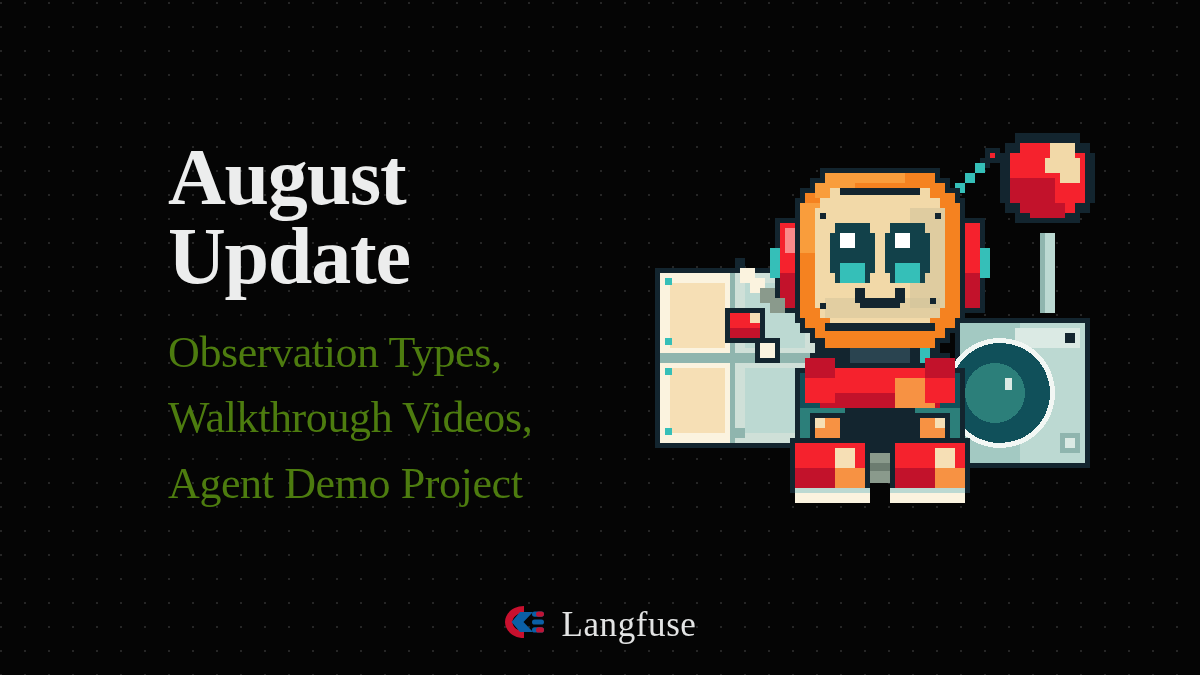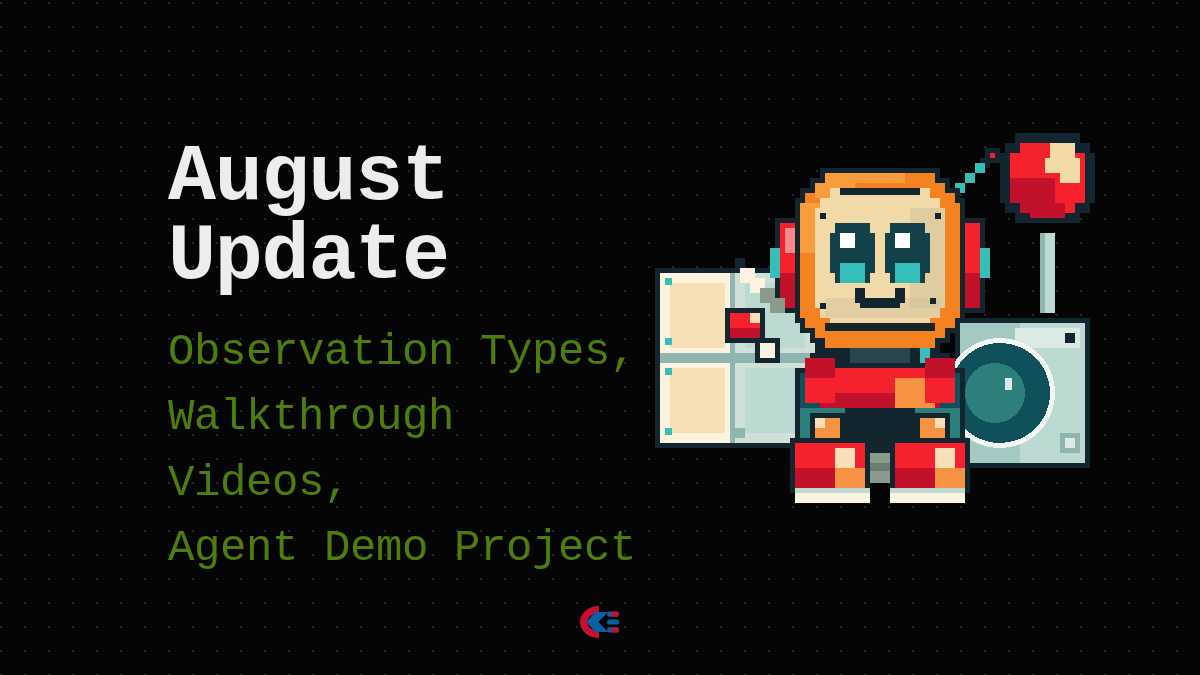--- a/index.html
+++ b/index.html
@@ -7,21 +7,21 @@
     margin: 0;
     padding: 0;
     background: #050505;
   }
   #stage {
     position: relative;
     width: 1200px;
     height: 675px;
     overflow: hidden;
     background-color: #050505;
-    font-family: Liberation Mono, monospace;
+    font-family: Liberation Serif, serif;
   }
   
   #dot-grid {
     position: absolute;
     inset: 0;
     background-image: radial-gradient(circle at 1px 1px, #3a3a3a 1.15px, transparent 1.3px);
     background-size: 24px 24px;
     background-position: 0px 2px;
     opacity: 0.62;
     pointer-events: none;
@@ -108,20 +108,21 @@
         <path d="M17 8 L30 8 L20.5 18 L30 28 L17 28 L8.5 18 Z" fill="#0b5fa5"></path>
 
         <rect x="29" y="7.5" width="12" height="5.2" rx="2.6" fill="#0b5fa5"></rect>
         <rect x="29" y="15.4" width="12" height="5.2" rx="2.6" fill="#0b5fa5"></rect>
         <rect x="29" y="23.3" width="12" height="5.2" rx="2.6" fill="#0b5fa5"></rect>
 
         <rect x="33" y="7.5" width="8" height="5.2" rx="2.6" fill="#c8102e" opacity="0.95"></rect>
         <rect x="33" y="23.3" width="8" height="5.2" rx="2.6" fill="#c8102e" opacity="0.95"></rect>
       </svg>
     </span>
+    <span id="logo-wordmark">Langfuse</span>
   </div>
 
   <div id="mascot-scene">
     <svg viewBox="0 0 100 80" shape-rendering="crispEdges" aria-hidden="true">
 
       <g>
         <rect x="79" y="23" width="3" height="16" fill="#bcd9d2"></rect>
         <rect x="79" y="23" width="1" height="16" fill="#8fb5ae"></rect>
         <rect x="74" y="3" width="13" height="2" fill="#13252f"></rect>
         <rect x="72" y="5" width="17" height="2" fill="#13252f"></rect>

